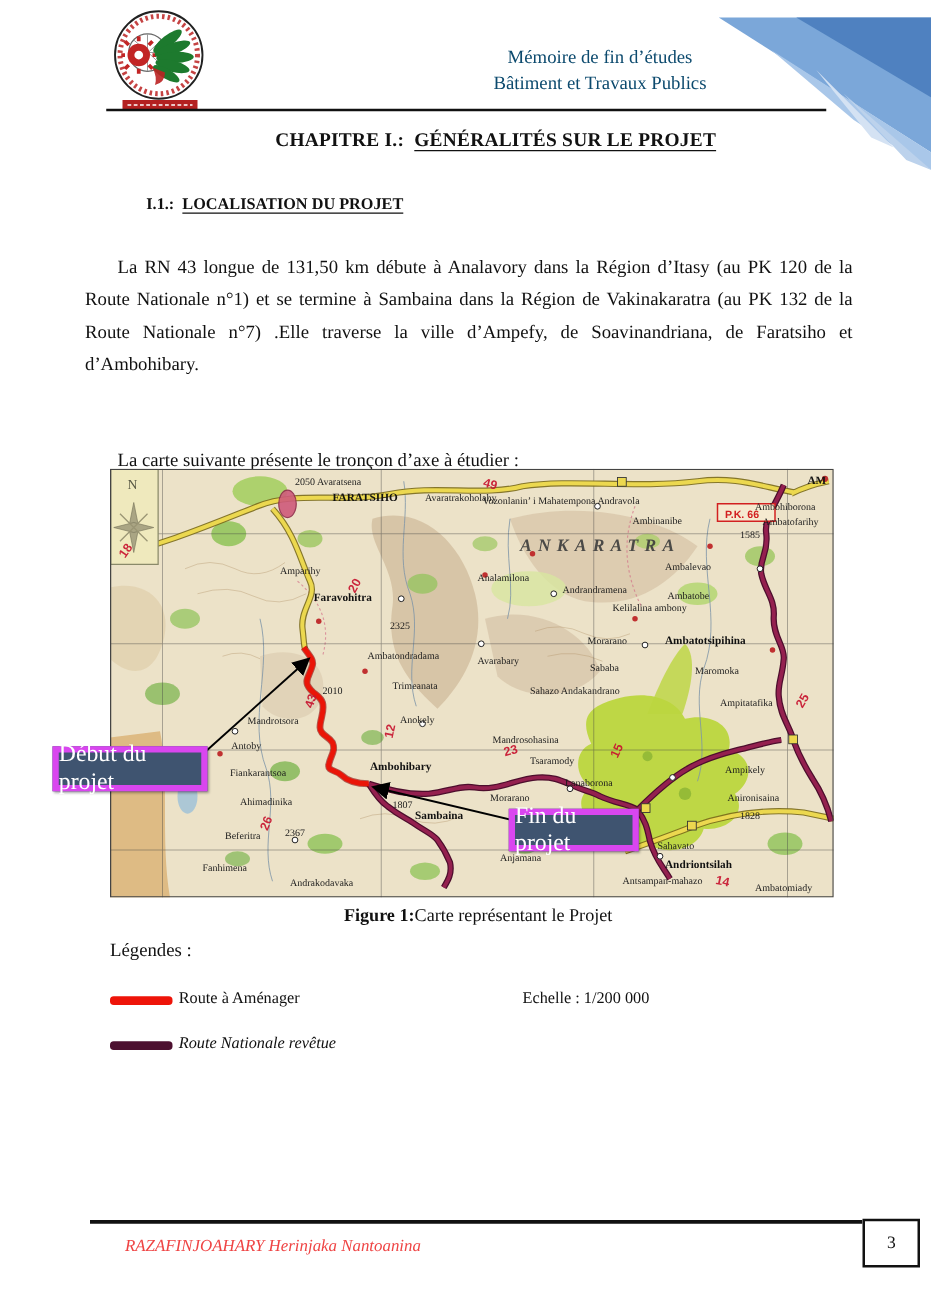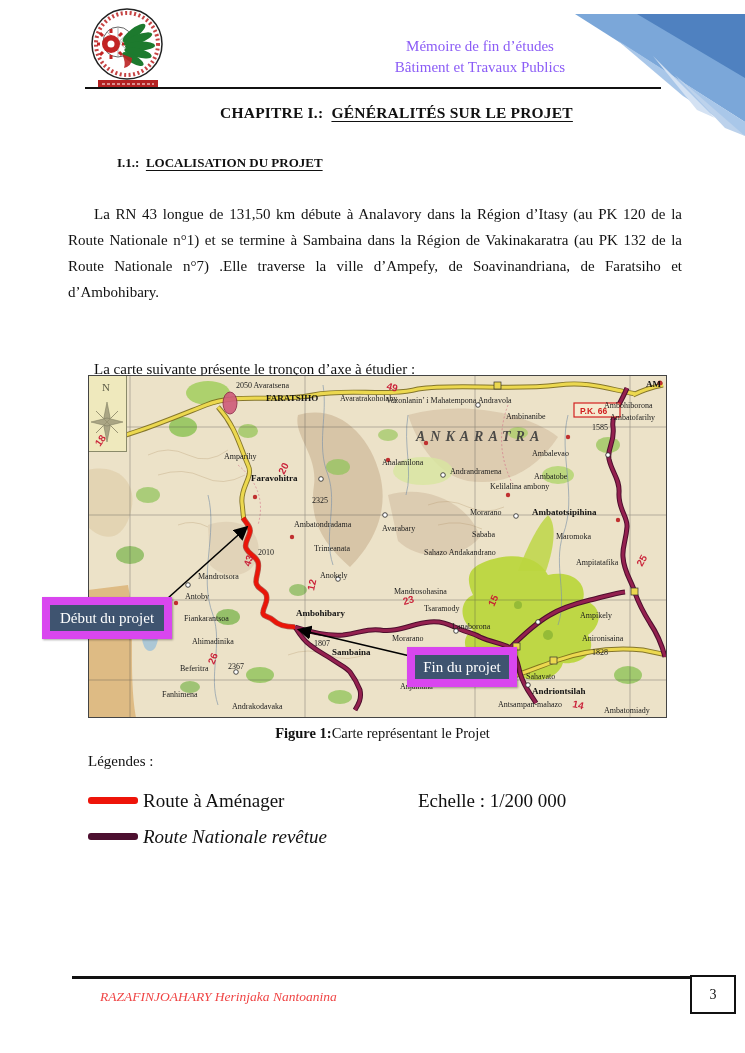--- a/index.html
+++ b/index.html
@@ -1,47 +1,47 @@
 <!DOCTYPE html>
 <html><head>
 <meta charset="utf-8">
 <style>
   html,body{margin:0;padding:0;background:#fff;}
   .page{position:relative;width:745px;height:1053px;background:#ffffff;overflow:hidden;
         font-family:"Liberation Serif",serif;color:#111;}
   
   .logo{position:absolute;left:78px;top:6px;width:100px;height:84px;}
   .hdr-text{position:absolute;left:300px;top:36px;width:360px;text-align:center;
-            font-size:15px;line-height:21px;color:#8b5cf6;}
+            font-size:15px;line-height:21px;color:#0c4a6e;}
   .hdr-rule{position:absolute;left:85px;top:87px;width:576px;height:0;border-top:2px solid #111;}
   .tri{position:absolute;right:0;top:0;width:180px;height:140px;}
   
   .chapter{position:absolute;left:0;top:104px;width:745px;text-align:center;
            font-size:15.5px;font-weight:bold;letter-spacing:.2px;padding-left:24px;}
   .chapter .u{text-decoration:underline;text-underline-offset:3px;}
   .section{position:absolute;left:117px;top:155px;font-size:13px;font-weight:bold;}
   .section .u{text-decoration:underline;text-underline-offset:3px;}
   
   .para{position:absolute;left:68px;width:614px;font-size:15px;line-height:26px;
         text-align:justify;text-indent:26px;}
   .p1{top:186px;} .p2{top:278px;} .p3{top:341px;text-align:left;}
   
   .figure{position:absolute;left:0;top:375px;width:745px;height:343px;}
   .map{position:absolute;left:88px;top:0;width:579px;height:343px;display:block;}
   .arrows{position:absolute;left:0;top:0;width:745px;height:343px;pointer-events:none;}
-  .tagbox{position:absolute;background:#3f5470;border:8px solid #d946ef;color:#fff;
-          font-size:15px;display:flex;align-items:center;justify-content:center;
+  .tagbox{position:absolute;background:#3f5470;border:5px solid #d946ef;color:#fff;
+          font-size:19px;display:flex;align-items:center;justify-content:center;
           box-shadow:1px 1px 2px rgba(0,0,0,.35);}
   .tag-start{left:42px;top:222px;width:114px;height:26px;}
   .tag-end{left:407px;top:272px;width:94px;height:24px;}
   .caption{position:absolute;left:0;top:725px;width:745px;text-align:center;font-size:14.5px;}
   .caption b{font-weight:bold;margin-left:20px;}
   
   .legend-title{position:absolute;left:88px;top:753px;font-size:15px;}
-  .lgd-label{position:absolute;font-size:19px;}
+  .lgd-label{position:absolute;font-size:13px;}
   .lgd-swatch{position:absolute;width:50px;height:7px;border-radius:3px;}
   .sw1{left:88px;top:797px;} .lb1{left:143px;top:790px;}
   .scale{left:418px;top:790px;}
   .sw2{left:88px;top:833px;} .lb2{left:143px;top:826px;font-style:italic;}
   
   .foot-rule{position:absolute;left:72px;top:976px;width:618px;height:3px;background:#111;}
   .page-box{position:absolute;left:690px;top:975px;width:42px;height:35px;border:2px solid #111;
             display:flex;align-items:center;justify-content:center;font-size:14px;background:#fff;}
   .author{position:absolute;left:100px;top:989px;font-style:italic;color:#ef4444;font-size:13.5px;}
   

